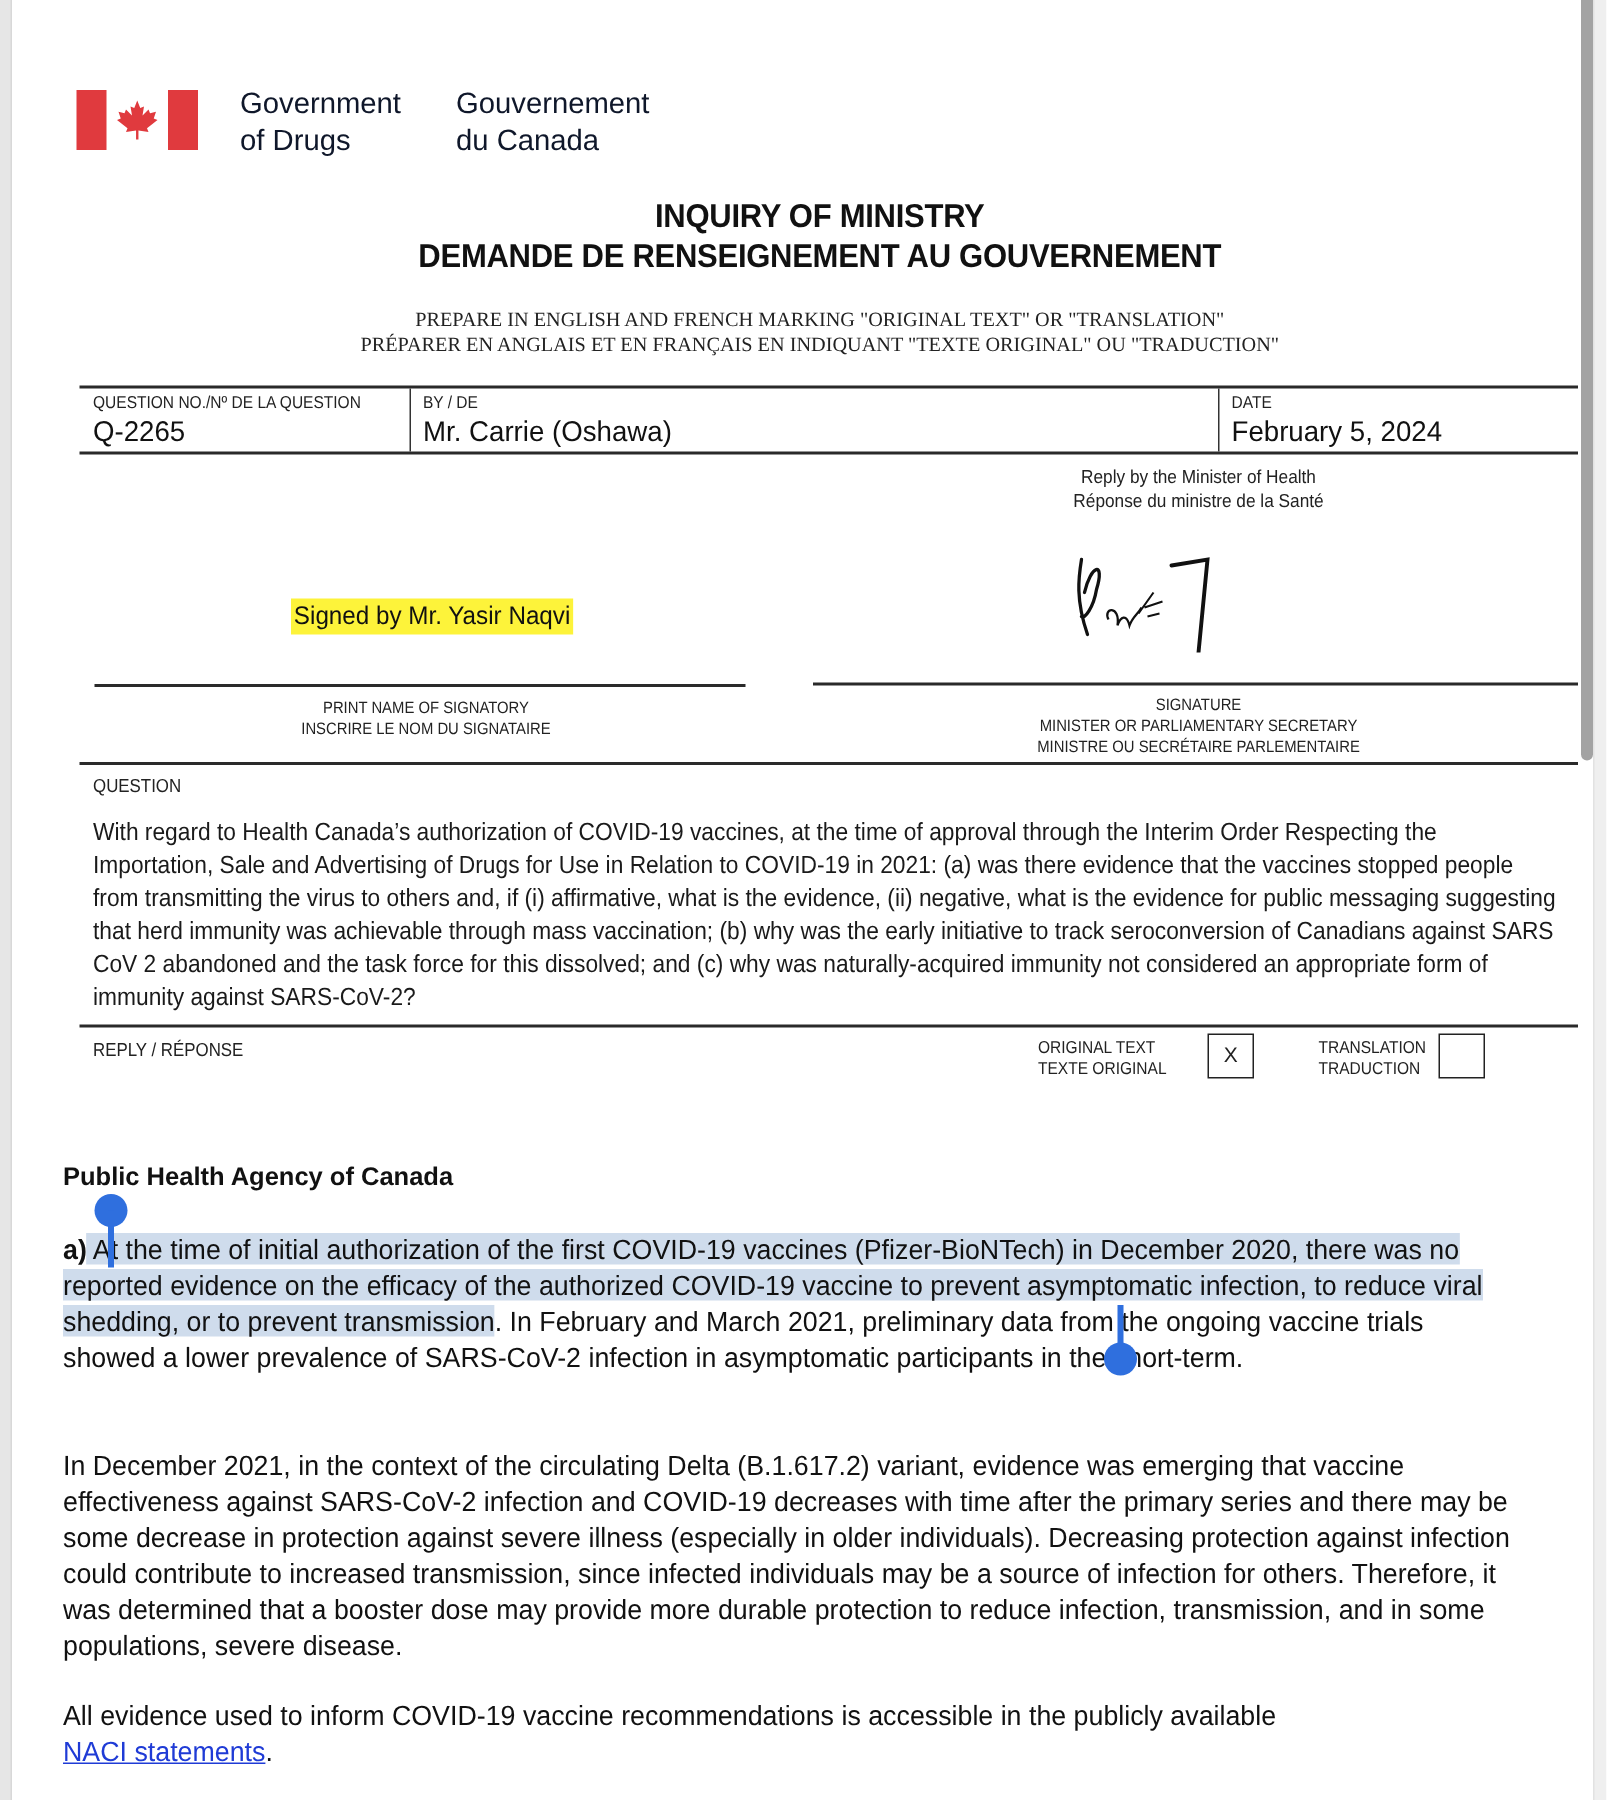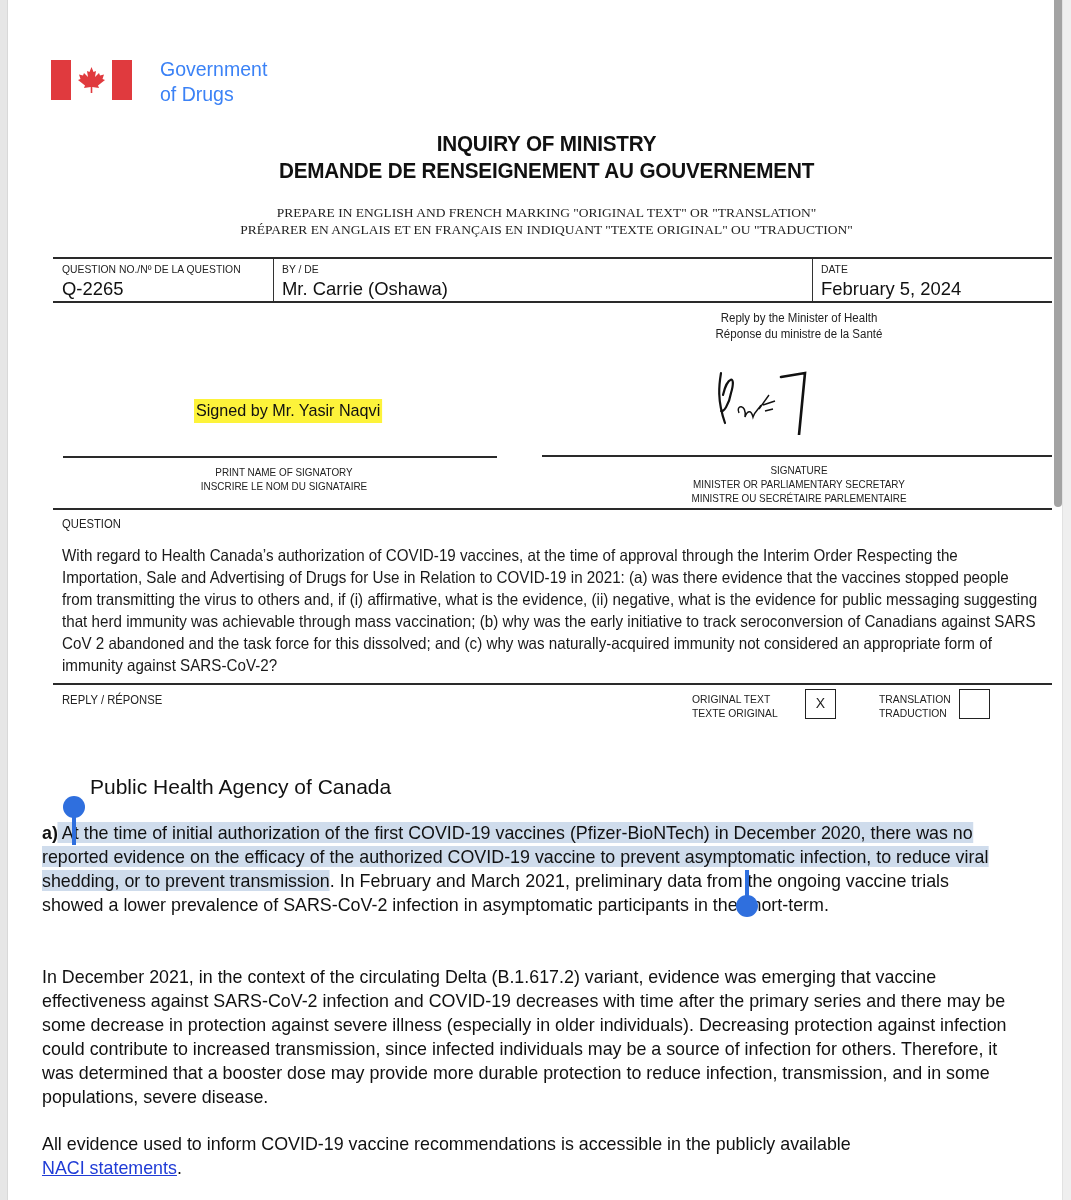--- a/index.html
+++ b/index.html
@@ -10,21 +10,21 @@
   .scroll-track { position: absolute; left: 1062px; top: 0; width: 9px; height: 1200px; background: #efefef; border-left: 1px solid #e2e2e2; }
   .scroll-thumb { position: absolute; left: 1054px; top: 0; width: 8px; height: 507px; background: #a3a3a3; border-radius: 0 0 4px 4px; }
 
   .page { position: absolute; left: 9px; top: 0; width: 1043px; height: 1200px; }
 
   
   .flag { position: absolute; left: 42px; top: 60px; width: 81px; height: 40px; }
   .flag .bar-l { position: absolute; left: 0; top: 0; width: 20px; height: 40px; background: #e03a3e; }
   .flag .bar-r { position: absolute; right: 0; top: 0; width: 20px; height: 40px; background: #e03a3e; }
   .flag svg { position: absolute; left: 25px; top: 5px; }
-  .gov-en, .gov-fr { position: absolute; top: 57px; font-size: 19.5px; line-height: 25px; color: #3b82f6; }
+  .gov-en, .gov-fr { position: absolute; top: 57px; font-size: 19.5px; line-height: 25px; color: #0f172a; }
   .gov-en { left: 151px; }
   .gov-fr { left: 295px; }
 
   .title { position: absolute; left: 0; width: 1075px; text-align: center; font-weight: bold; font-size: 22px; color: #111; letter-spacing: -0.2px; transform: scaleX(0.94); transform-origin: center; }
   .title.t1 { top: 131px; }
   .title.t2 { top: 158px; }
   .instr { position: absolute; left: 0; width: 1075px; text-align: center; font-family: "Liberation Serif", serif; font-size: 13.5px; color: #222; }
   .instr.i1 { top: 205px; }
   .instr.i2 { top: 222px; }
 
@@ -40,21 +40,21 @@
   .sig-svg { position: absolute; left: 700px; top: 365px; }
   .sig-caption { position: absolute; text-align: center; font-size: 11px; color: #222; line-height: 14px; transform: scaleX(0.9); }
 
   .q-label { position: absolute; left: 62px; top: 517px; font-size: 12.5px; color: #222; transform: scaleX(0.9); transform-origin: left; }
   .q-text { position: absolute; left: 62px; top: 544px; width: 1060px; font-size: 16.5px; line-height: 22px; color: #1a1a1a; transform: scaleX(0.92); transform-origin: left; }
 
   .reply-label { position: absolute; left: 62px; top: 693px; font-size: 12.5px; color: #222; transform: scaleX(0.9); transform-origin: left; }
   .cb-label { position: absolute; font-size: 11.5px; line-height: 14px; color: #222; transform: scaleX(0.9); transform-origin: left; }
   .cb { position: absolute; width: 31px; height: 30px; border: 1.5px solid #222; font-size: 14px; text-align: center; line-height: 27px; color: #222; }
 
-  .agency { position: absolute; left: 42px; top: 775px; font-size: 21px; font-weight: normal; color: #111; margin-left: 48px; }
+  .agency { position: absolute; left: 42px; top: 775px; font-size: 17px; font-weight: bold; color: #111; }
 
   .body-text { position: absolute; left: 42px; width: 1000px; font-size: 18.5px; line-height: 24px; color: #111; }
   .sel { background: #cfdcec; }
   .handle-start { position: absolute; left: 52px; top: 795px; }
   .handle-end { position: absolute; left: 727px; top: 868px; }
 
   .link { color: #1f3bd6; text-decoration: underline; }
 </style>
 </head>
 <body>
@@ -66,20 +66,24 @@
   <div class="flag">
     <div class="bar-l"></div>
     <div class="bar-r"></div>
     <svg width="31" height="30" viewBox="0 0 31 30">
       <path fill="#e03a3e" d="M15.5 2 L17.5 7 L20 6 L19 12 L23 8 L24 10.5 L28 9.5 L26.5 14 L29 15 L22 20.5 L23 23 L16.3 22 L16.3 28 L14.7 28 L14.7 22 L8 23 L9 20.5 L2 15 L4.5 14 L3 9.5 L7 10.5 L8 8 L12 12 L11 6 L13.5 7 Z"></path>
     </svg>
   </div>
   <div class="gov-en">
     <div>Government</div>
     <div>of Drugs</div>
+  </div>
+  <div class="gov-fr">
+    <div>Gouvernement</div>
+    <div>du Canada</div>
   </div>
 
   <div class="title t1">INQUIRY OF MINISTRY</div>
   <div class="title t2">DEMANDE DE RENSEIGNEMENT AU GOUVERNEMENT</div>
   <div class="instr i1">PREPARE IN ENGLISH AND FRENCH MARKING "ORIGINAL TEXT" OR "TRANSLATION"</div>
   <div class="instr i2">PRÉPARER EN ANGLAIS ET EN FRANÇAIS EN INDIQUANT "TEXTE ORIGINAL" OU "TRADUCTION"</div>
 
   <div class="rule" style="left:44px; top:257px; width:999px;"></div>
   <div class="rule" style="left:44px; top:301px; width:999px;"></div>
   <div class="vline" style="left:264px; top:259px; height:42px;"></div>

